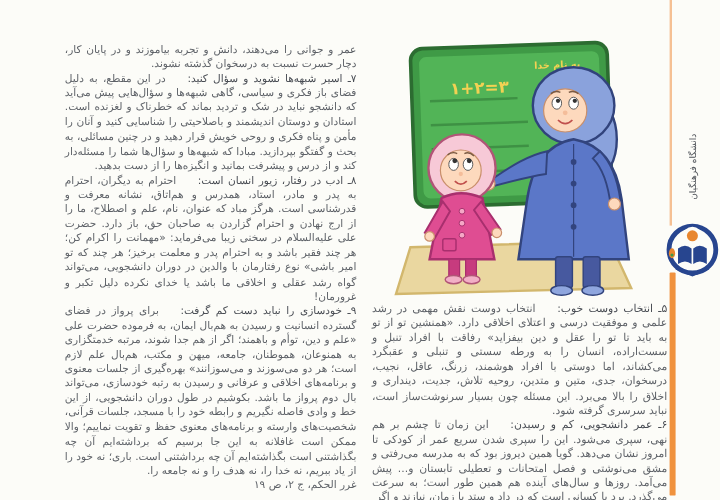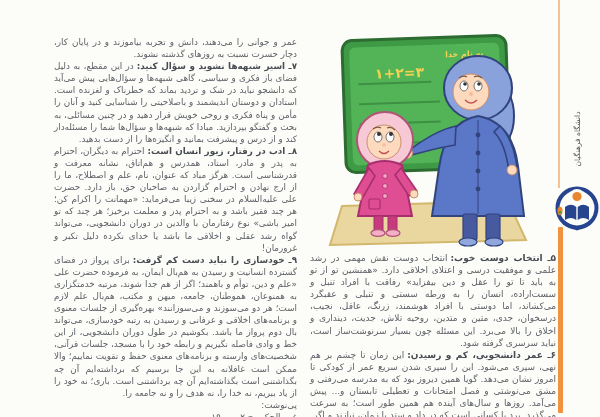--- a/index.html
+++ b/index.html
@@ -10,45 +10,44 @@
   }
   
   .col{
     position:absolute;direction:rtl;text-align:justify;
     color:#5d6167;font-size:8.8px;line-height:12.1px;
     letter-spacing:0;
   }
   .col p{margin:0;}
   .col-left{top:36px;left:54px;width:243px;}
   .col-right{top:252px;left:310px;width:246px;font-size:9px;}
-  .lead{font-weight:bold;color:#474b52;margin-left:3px;}
+  .lead{font-weight:normal;color:#474b52;margin-left:18px;}
   .footnote-label{margin-top:2px;}
   
   .illu{position:absolute;left:328px;top:8px;width:232px;height:242px;}
   
   .thin-line{position:absolute;left:558px;top:0;width:2px;height:188px;background:#f5c094;}
   .accent-bar{position:absolute;left:558px;top:227px;width:5px;height:186px;background:#f0923e;border-radius:1px;}
   .uni-name{
     position:absolute;left:540px;top:133px;width:76px;height:12px;
     line-height:12px;text-align:center;font-size:7.5px;color:#4d5157;
     transform:rotate(-90deg);white-space:nowrap;direction:rtl;
   }
   .uni-logo{position:absolute;left:554px;top:183px;width:47px;height:52px;}
 </style>
 </head>
 <body>
 
 <div class="page">
 
   <div class="col col-left">
-    <p>عمر و جوانی را می‌دهند، دانش و تجربه بیاموزند و در پایان کار، دچار حسرت نسبت به روزهای گذشته نشوند.</p>
+    <p>عمر و جوانی را می‌دهند، دانش و تجربه بیاموزند و در پایان کار، دچار حسرت نسبت به درسخوان گذشته نشوند.</p>
     <p><span class="lead">۷ـ اسیر شبهه‌ها نشوید و سؤال کنید:</span><span>در این مقطع، به دلیل فضای باز فکری و سیاسی، گاهی شبهه‌ها و سؤال‌هایی پیش می‌آید که دانشجو نباید در شک و تردید بماند که خطرناک و لغزنده است. استادان و دوستان اندیشمند و باصلاحیتی را شناسایی کنید و آنان را مأمن و پناه فکری و روحی خویش قرار دهید و در چنین مسائلی، به بحث و گفتگو بپردازید. مبادا که شبهه‌ها و سؤال‌ها شما را مسئله‌دار کند و از درس و پیشرفت بمانید و انگیزه‌ها را از دست بدهید.</span></p>
     <p><span class="lead">۸ـ ادب در رفتار، زیور انسان است:</span><span>احترام به دیگران، احترام به پدر و مادر، استاد، همدرس و هم‌اتاق، نشانه معرفت و قدرشناسی است. هرگز مباد که عنوان، نام، علم و اصطلاح، ما را از ارج نهادن و احترام گزاردن به صاحبان حق، باز دارد. حضرت علی علیه‌السلام در سخنی زیبا می‌فرماید: «مهمانت را اکرام کن؛ هر چند فقیر باشد و به احترام پدر و معلمت برخیز؛ هر چند که تو امیر باشی» نوع رفتارمان با والدین در دوران دانشجویی، می‌تواند گواه رشد عقلی و اخلاقی ما باشد یا خدای نکرده دلیل تکبر و غرورمان!</span></p>
     <p><span class="lead">۹ـ خودسازی را نباید دست کم گرفت:</span><span>برای پرواز در فضای گسترده انسانیت و رسیدن به هم‌بال ایمان، به فرموده حضرت علی «علم و دین، توأم و باهمند؛ اگر از هم جدا شوند، مرتبه خدمتگزاری به همنوعان، هموطنان، جامعه، میهن و مکتب، هم‌بال علم لازم است؛ هر دو می‌سوزند و می‌سوزانند» بهره‌گیری از جلسات معنوی و برنامه‌های اخلاقی و عرفانی و رسیدن به رتبه خودسازی، می‌تواند بال دوم پرواز ما باشد. بکوشیم در طول دوران دانشجویی، از این خط و وادی فاصله نگیریم و رابطه خود را با مسجد، جلسات قرآنی، شخصیت‌های وارسته و برنامه‌های معنوی حفظ و تقویت نماییم؛ والا ممکن است غافلانه به این جا برسیم که برداشته‌ایم آن چه بگذاشتنی است بگذاشته‌ایم آن چه برداشتنی است. باری؛ نه خود را از یاد ببریم، نه خدا را، نه هدف را و نه جامعه را.</span></p>
-    <p class="footnote-label">پی‌نوشت:</p>
     <p>غرر الحکم، ج ۲، ص ۱۹</p>
   </div>
 
   <svg class="illu" viewBox="0 0 232 242">
 
     <polygon points="14,198 180,193 198,232 2,237" fill="#ead7a0" stroke="#d2b76d" stroke-width="2"></polygon>
 
     <g transform="rotate(-2 98 95)">
       <rect x="16" y="30" width="164" height="132" rx="10" fill="#3f9a46" stroke="#2c6c31" stroke-width="3"></rect>
       <rect x="23" y="37" width="150" height="118" rx="6" fill="#52b457"></rect>

